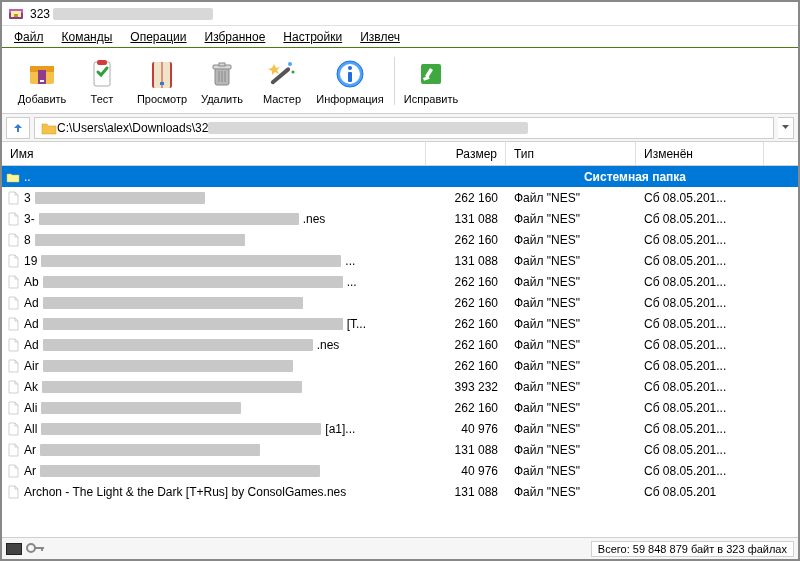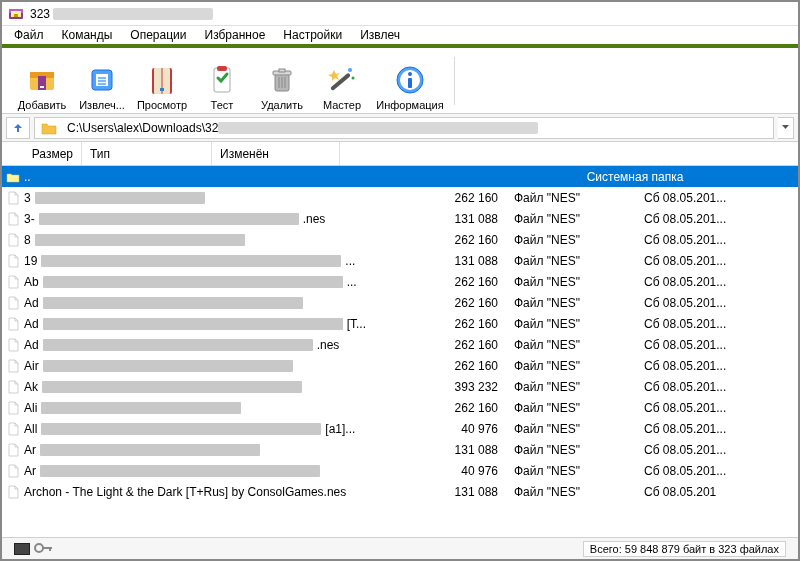--- a/index.html
+++ b/index.html
@@ -4,55 +4,55 @@
 <style>
   * { box-sizing: border-box; }
   body { margin:0; font-family: "Segoe UI", Tahoma, sans-serif; font-size:12px; color:#000; background:#fff; }
   .window { width:800px; height:561px; border:2px solid #888; position:relative; display:flex; flex-direction:column; background:#fff;}
   
   .titlebar { height:24px; display:flex; align-items:center; padding:0 6px; gap:6px; background:#fff; border-bottom:1px solid #e0e0e0;}
   .titlebar .icon { width:16px; height:16px; }
   .titlebar .title-text { font-size:12px; }
   .blur { display:inline-block; background:#d8d8d8; color:#d8d8d8; border-radius:2px; height:12px; }
   
-  .menubar { height:22px; display:flex; align-items:center; padding:0 4px; gap:2px; border-bottom:4px solid #4d7c0f;}
+  .menubar { height:22px; display:flex; align-items:center; padding:0 4px; gap:2px; border-bottom:1px solid #4d7c0f;text-decoration:underline;}
   .menubar .menu-item { padding:2px 8px; cursor:default; }
   
   .toolbar { height:66px; display:flex; align-items:center; padding:2px 6px 2px 10px; border-bottom:1px solid #d0d0d0;}
-  .tool-btn { width:60px; height:60px; display:flex; flex-direction:column; align-items:center; justify-content:flex-end; padding-top:2px; cursor:default; }
+  .tool-btn { width:60px; height:60px; display:flex; flex-direction:column; align-items:center; justify-content:center; padding-top:2px; cursor:default; }
   .tool-btn .tool-icon { width:32px; height:32px; margin-bottom:3px; }
   .tool-btn .tool-label { font-size:11px; text-align:center; }
   .tb-sep { width:1px; height:48px; background:#d8d8d8; margin:0 6px;}
   
   .addrbar { height:28px; display:flex; align-items:center; padding:2px 4px; gap:4px; border-bottom:1px solid #d0d0d0; background:#f6f6f6;}
   .addr-up { width:24px; height:22px; display:flex; align-items:center; justify-content:center; border:1px solid #ccc; background:#fff;}
-  .addr-input { flex:1; height:22px; border:1px solid #ccc; background:#fff; display:flex; align-items:center; padding:0 6px; gap:10px; overflow:hidden;}
+  .addr-input { flex:1; height:22px; border:1px solid #ccc; background:#fff; display:flex; align-items:center; padding:0 6px; gap:0; overflow:hidden;}
   .folder-icon { width:16px; height:16px; }
   .addr-drop { width:16px; height:22px; display:flex; align-items:center; justify-content:center; border:1px solid #ccc; border-left:none; background:#fff;}
   
   .list-header { height:24px; display:flex; border-bottom:1px solid #d0d0d0; background:#fff;}
   .col { border-right:1px solid #e0e0e0; padding:4px 8px; font-size:12px; display:flex; align-items:center;}
   .col-name { width:424px; }
   .col-size { width:80px; justify-content:flex-end; }
   .col-type { width:130px; }
   .col-mod  { width:128px; }
   
   .list { flex:1; overflow:hidden; position:relative; }
   .row { height:21px; display:flex; align-items:center; }
   .row .c-name { width:424px; display:flex; align-items:center; padding-left:4px; gap:4px; overflow:hidden; white-space:nowrap;}
   .row .c-size { width:80px; text-align:right; padding-right:8px;}
   .row .c-type { width:130px; padding-left:8px;}
   .row .c-mod  { width:128px; padding-left:8px;}
   .row.parent { background:#0078d7; color:#fff; }
-  .row.parent .c-type { text-align:center; }
+  .row.parent .c-type { text-align:center;font-weight:bold; }
   .file-icon { width:14px; height:14px; }
   .row .blurred-name { display:inline-block; height:12px; background:#c8c8c8; border-radius:1px; }
   .cutoff { position:absolute; bottom:0; left:0; right:0; height:8px; background:linear-gradient(transparent,#fff);}
   
-  .statusbar { height:22px; border-top:1px solid #d0d0d0; display:flex; align-items:center; justify-content:space-between; padding:0 12px; font-size:11px; background:#f6f6f6;}
+  .statusbar { height:22px; border-top:1px solid #d0d0d0; display:flex; align-items:center; justify-content:space-between; padding:0 4px; font-size:11px; background:#f6f6f6;}
   .status-left { display:flex; gap:4px; align-items:center;}
   .status-right { border:1px solid #d0d0d0; padding:1px 6px; background:#fff;}
   .disk-icon { width:16px; height:12px; background:#444; border:1px solid #222; position:relative;}
   .key-icon { width:20px; height:12px;}
 </style>
 </head>
 <body>
 
 <div class="window">
 
@@ -88,51 +88,41 @@
             <rect x="4" y="8" width="24" height="6" fill="#e89b1f"></rect>
             <rect x="12" y="12" width="8" height="14" fill="#8e3b8e"></rect>
             <rect x="14" y="22" width="4" height="2" fill="#fff"></rect>
           </svg>
       </span>
       <span class="tool-label">Добавить</span>
     </div>
     <div class="tool-btn">
       <span class="tool-icon">
         <svg viewBox="0 0 32 32">
-            <rect x="6" y="6" width="20" height="20" rx="3" fill="#4fa3ff" stroke="#1e6fd9" stroke-width="1"></rect>
-            <rect x="10" y="10" width="12" height="12" fill="#fff"></rect>
-            <path d="M12 14 h8 M12 17 h8 M12 20 h8" stroke="#4fa3ff" stroke-width="1.5"></path>
-          </svg>
-      </span>
-      <span class="tool-label">Извлеч...</span>
+            <rect x="8" y="4" width="16" height="24" rx="2" fill="#fff" stroke="#aaa"></rect>
+            <rect x="11" y="2" width="10" height="5" rx="2" fill="#d13c3c"></rect>
+            <path d="M12 14 l3 3 l6 -7" stroke="#2e9e3f" stroke-width="3" fill="none" stroke-linecap="round"></path>
+          </svg>
+      </span>
+      <span class="tool-label">Тест</span>
     </div>
     <div class="tool-btn">
       <span class="tool-icon">
         <svg viewBox="0 0 32 32">
             <rect x="6" y="4" width="20" height="26" rx="2" fill="#c33b3b"></rect>
             <rect x="8" y="4" width="16" height="26" rx="1" fill="#f0e4c8"></rect>
             <path d="M16 4 v26" stroke="#c33b3b" stroke-width="1"></path>
             <rect x="14" y="24" width="4" height="3" fill="#3b7bc3"></rect>
           </svg>
       </span>
       <span class="tool-label">Просмотр</span>
     </div>
     <div class="tool-btn">
       <span class="tool-icon">
         <svg viewBox="0 0 32 32">
-            <rect x="8" y="4" width="16" height="24" rx="2" fill="#fff" stroke="#aaa"></rect>
-            <rect x="11" y="2" width="10" height="5" rx="2" fill="#d13c3c"></rect>
-            <path d="M12 14 l3 3 l6 -7" stroke="#2e9e3f" stroke-width="3" fill="none" stroke-linecap="round"></path>
-          </svg>
-      </span>
-      <span class="tool-label">Тест</span>
-    </div>
-    <div class="tool-btn">
-      <span class="tool-icon">
-        <svg viewBox="0 0 32 32">
             <rect x="9" y="10" width="14" height="17" rx="2" fill="#b8b8b8" stroke="#888"></rect>
             <rect x="7" y="7" width="18" height="4" rx="1" fill="#d8d8d8" stroke="#888"></rect>
             <rect x="13" y="5" width="6" height="3" fill="#d8d8d8" stroke="#888"></rect>
             <path d="M13 13 v11 M16 13 v11 M19 13 v11" stroke="#888"></path>
           </svg>
       </span>
       <span class="tool-label">Удалить</span>
     </div>
     <div class="tool-btn">
       <span class="tool-icon">
@@ -150,20 +140,30 @@
         <svg viewBox="0 0 32 32">
             <circle cx="16" cy="16" r="13" fill="#4fa3ff" stroke="#1e6fd9" stroke-width="1"></circle>
             <circle cx="16" cy="16" r="10" fill="#fff"></circle>
             <circle cx="16" cy="10" r="2" fill="#1e6fd9"></circle>
             <rect x="14" y="14" width="4" height="10" rx="1" fill="#1e6fd9"></rect>
           </svg>
       </span>
       <span class="tool-label">Информация</span>
     </div>
     <div class="tb-sep"></div>
+    <div class="tool-btn">
+      <span class="tool-icon">
+        <svg viewBox="0 0 32 32">
+            <rect x="6" y="6" width="20" height="20" rx="2" fill="#3fa83f"></rect>
+            <path d="M10 18 l5 -8 l3 2 l-5 8 z" fill="#fff"></path>
+            <rect x="8" y="20" width="6" height="3" fill="#fff" transform="rotate(-20 8 20)"></rect>
+          </svg>
+      </span>
+      <span class="tool-label">Исправить</span>
+    </div>
   </div>
 
   <div class="addrbar">
     <div class="addr-up">
       <svg width="14" height="14" viewBox="0 0 14 14">
           <path d="M7 3 l4 4 h-3 v4 h-2 v-4 h-3 z" fill="#3a7bd5"></path>
         </svg>
     </div>
     <div class="addr-input">
       <span class="folder-icon">
@@ -176,20 +176,21 @@
       </span>
     </div>
     <div class="addr-drop">
       <svg width="9" height="9">
           <path d="M1 2 l3.5 4 l3.5 -4 z" fill="#555"></path>
         </svg>
     </div>
   </div>
 
   <div class="list-header">
+    <div class="col col-name">Имя</div>
     <div class="col col-size">Размер</div>
     <div class="col col-type">Тип</div>
     <div class="col col-mod">Изменён</div>
   </div>
 
   <div class="list">
     <div class="row parent">
       <div class="c-name">
         <span class="file-icon">
           <svg viewBox="0 0 14 14">

